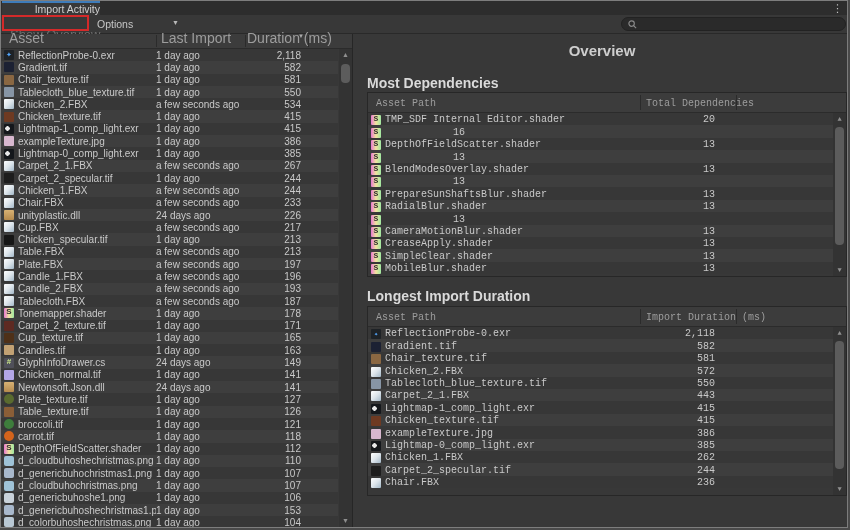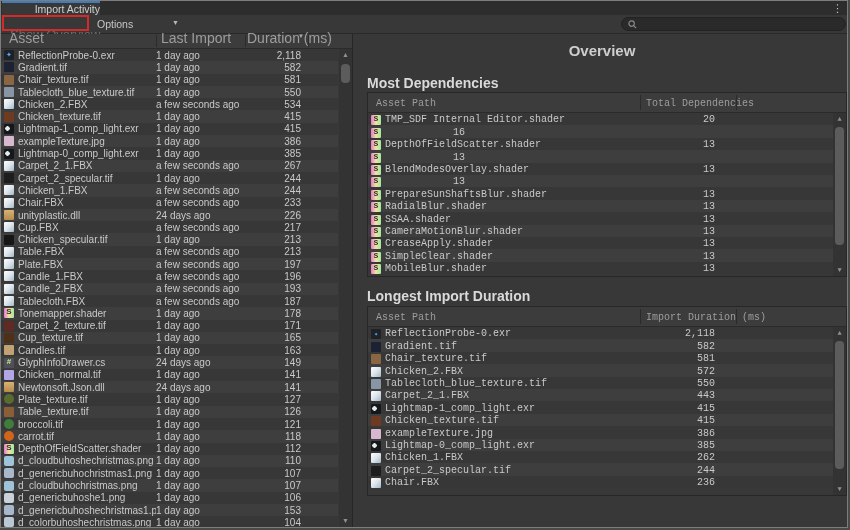--- a/index.html
+++ b/index.html
@@ -458,21 +458,20 @@
           </div>
 
           <div class="rrow">
             <i class="aicon icon-shader"></i>
             <span class="nm">RadialBlur.shader</span>
             <span class="vl">13</span>
           </div>
 
           <div class="rrow">
             <i class="aicon icon-shader"></i>
-            <span class="nm">SSAA.shader</span>
             <span class="vl">13</span>
           </div>
 
           <div class="rrow">
             <i class="aicon icon-shader"></i>
             <span class="nm">CameraMotionBlur.shader</span>
             <span class="vl">13</span>
           </div>
 
           <div class="rrow">

